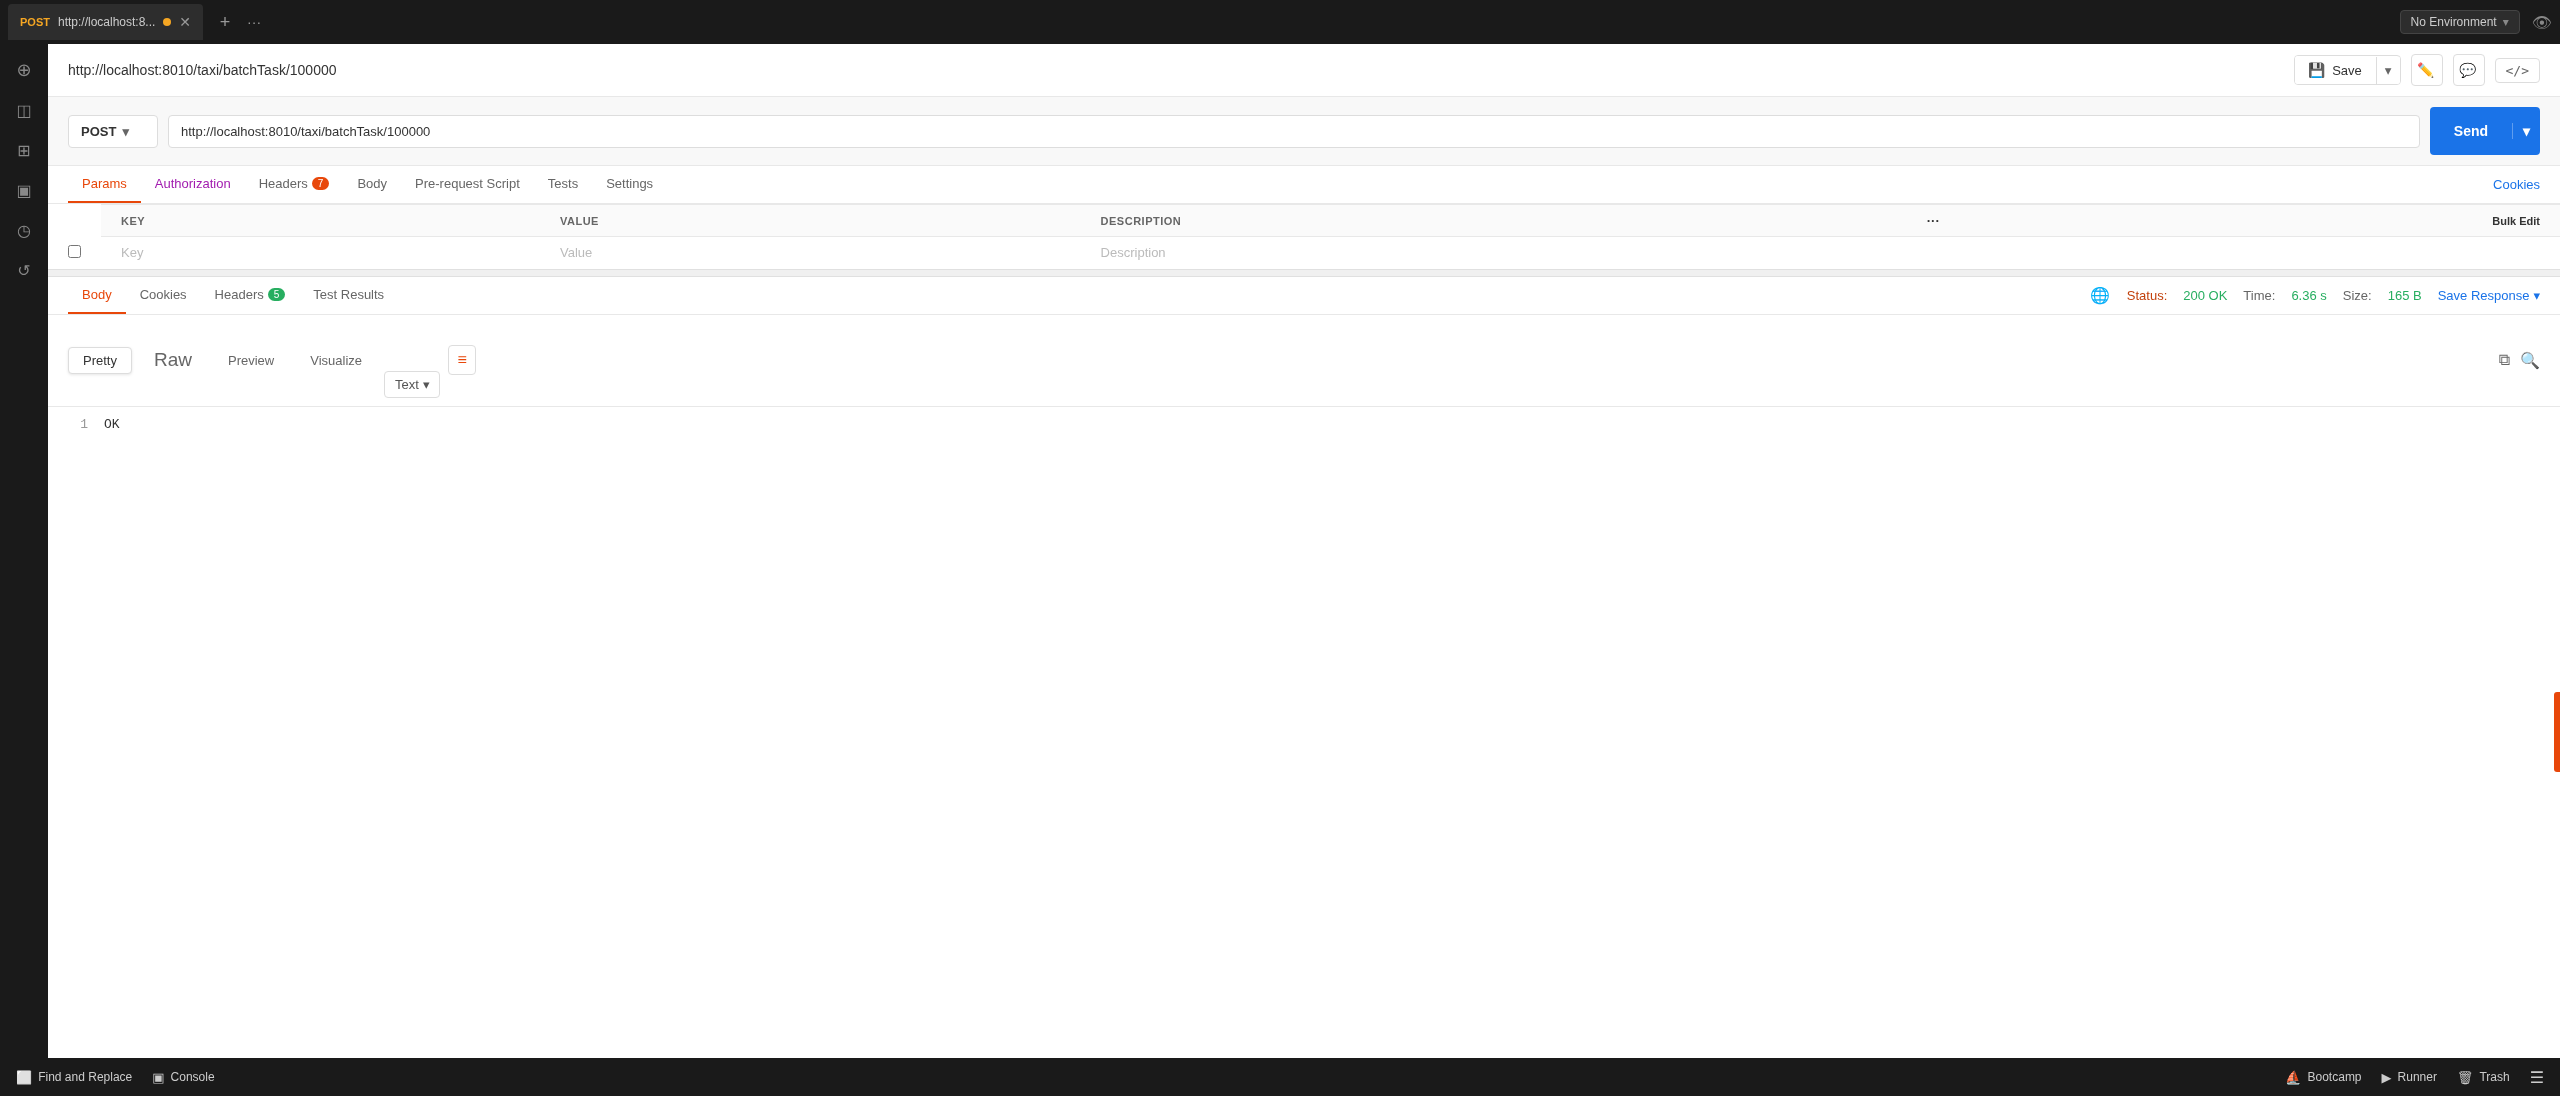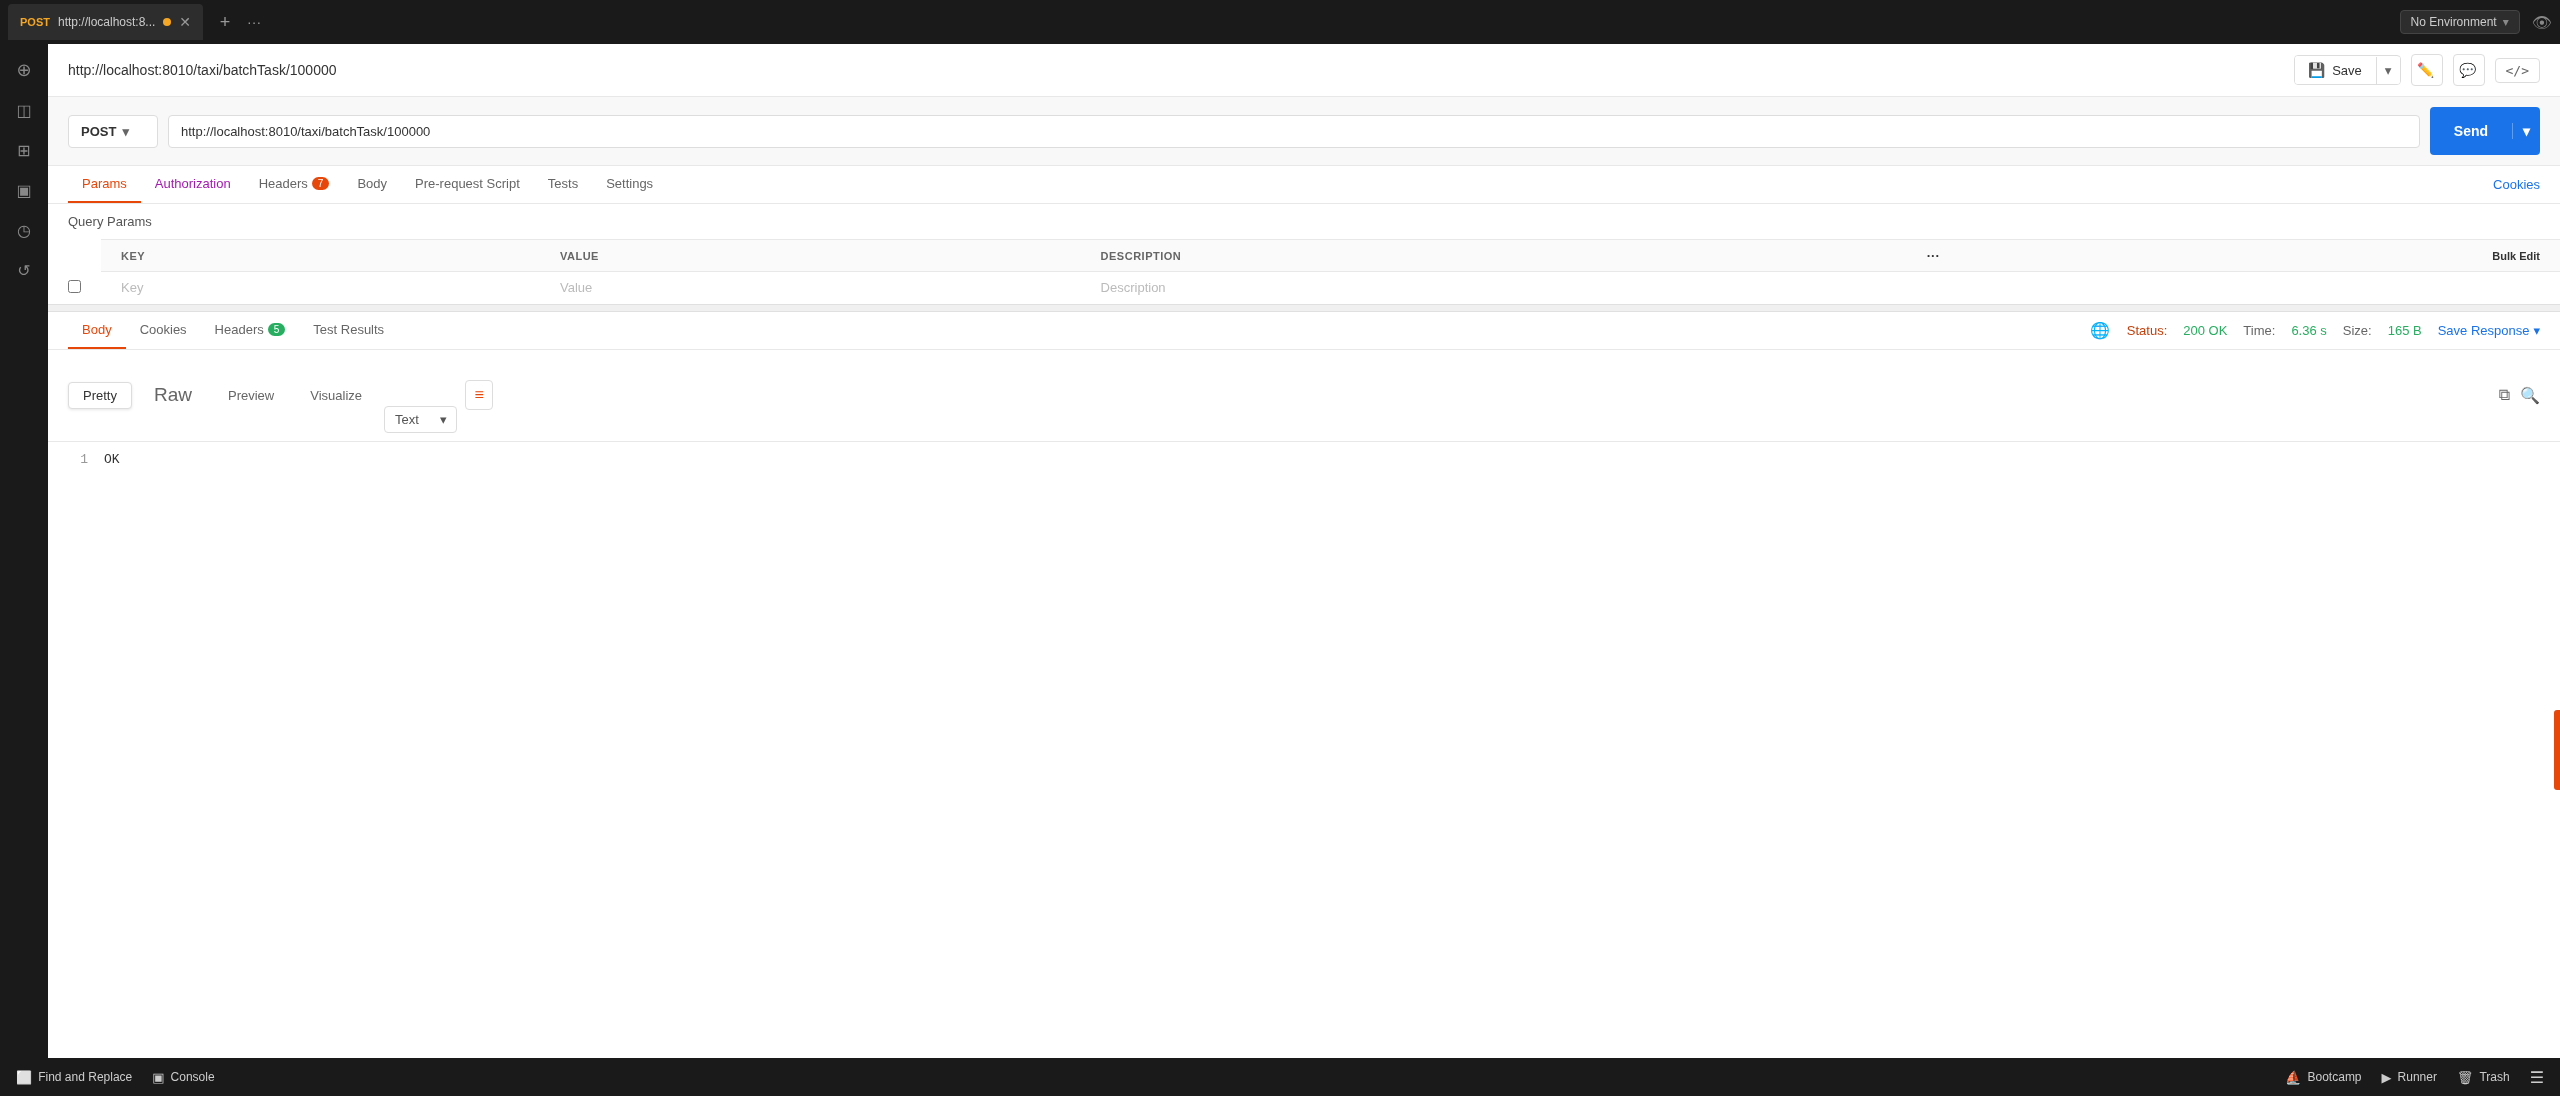--- a/index.html
+++ b/index.html
@@ -87,21 +87,20 @@
       </div>
       <div style="padding:10px 14px;font-size:13px;color:#666;cursor:pointer;border-bottom:2px solid transparent;">
         <span>Tests</span>
       </div>
       <div style="padding:10px 14px;font-size:13px;color:#666;cursor:pointer;border-bottom:2px solid transparent;">
         <span>Settings</span>
       </div>
       <div style="margin-left:auto;color:#1a73e8;font-size:13px;cursor:pointer;">Cookies</div>
     </div>
 
-    <div style="padding:10px 20px;font-size:13px;color:#555;font-weight:500;background:#fff;flex-shrink:0;">Query Params</div>
 
     <div style="flex-shrink:0;">
       <table style="width:100%;border-collapse:collapse;">
         <thead>
           <tr>
             <th style="width:40px;padding:8px 20px;"></th>
             <th style="padding:8px 20px;text-align:left;font-size:11px;font-weight:600;color:#666;border-bottom:1px solid #e8e8e8;border-top:1px solid #e8e8e8;background:#fafafa;letter-spacing:0.5px;">KEY</th>
             <th style="padding:8px 20px;text-align:left;font-size:11px;font-weight:600;color:#666;border-bottom:1px solid #e8e8e8;border-top:1px solid #e8e8e8;background:#fafafa;letter-spacing:0.5px;">VALUE</th>
             <th style="padding:8px 20px;text-align:left;font-size:11px;font-weight:600;color:#666;border-bottom:1px solid #e8e8e8;border-top:1px solid #e8e8e8;background:#fafafa;letter-spacing:0.5px;">DESCRIPTION</th>
             <th style="width:40px;padding:8px 20px;border-bottom:1px solid #e8e8e8;border-top:1px solid #e8e8e8;background:#fafafa;">···</th>
@@ -150,21 +149,21 @@
           <span>▾</span>
         </div>
       </div>
     </div>
 
     <div style="display:flex;align-items:center;padding:8px 20px;gap:8px;background:#fff;border-bottom:1px solid #e8e8e8;flex-shrink:0;">
       <button style="padding:5px 14px;border-radius:4px;font-size:13px;color:#333;cursor:pointer;border:1px solid #ddd;background:#fff;box-shadow:0 1px 3px rgba(0,0,0,0.1);">Pretty</button>
       <button style="padding:5px 14px;border-radius:4px;font-size:19px;color:#666;cursor:pointer;border:none;background:transparent;">Raw</button>
       <button style="padding:5px 14px;border-radius:4px;font-size:13px;color:#666;cursor:pointer;border:none;background:transparent;">Preview</button>
       <button style="padding:5px 14px;border-radius:4px;font-size:13px;color:#666;cursor:pointer;border:none;background:transparent;">Visualize</button>
-      <div style="border:1px solid #ddd;border-radius:4px;padding:5px 10px;font-size:13px;color:#555;background:#fff;cursor:pointer;display:flex;align-items:center;gap:21px;margin-top:48px;">
+      <div style="border:1px solid #ddd;border-radius:4px;padding:5px 10px;font-size:13px;color:#555;background:#fff;cursor:pointer;display:flex;align-items:center;gap:4px;margin-top:48px;">
         <span>Text</span>
         <span>▾</span>
       </div>
       <button style="border:1px solid #ddd;border-radius:4px;padding:5px 8px;background:#fff;cursor:pointer;color:#e8470a;display:flex;align-items:center;font-size:16px;">≡</button>
       <div style="margin-left:auto;display:flex;align-items:center;gap:10px;">
         <button style="background:none;border:none;cursor:pointer;color:#666;font-size:16px;">⧉</button>
         <button style="background:none;border:none;cursor:pointer;color:#666;font-size:16px;">🔍</button>
       </div>
     </div>
 

